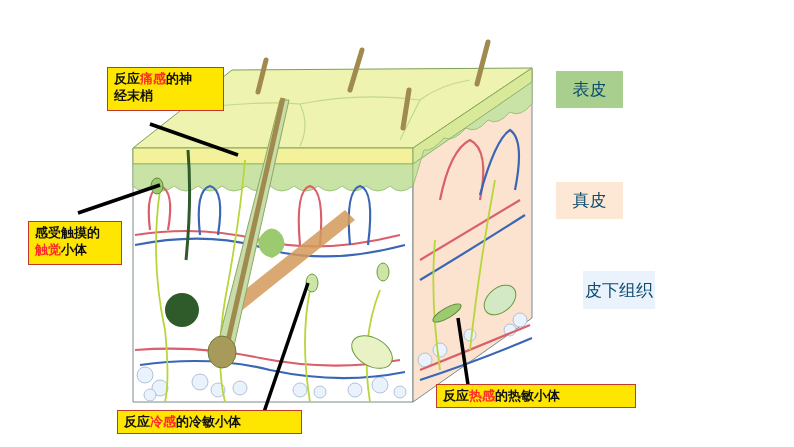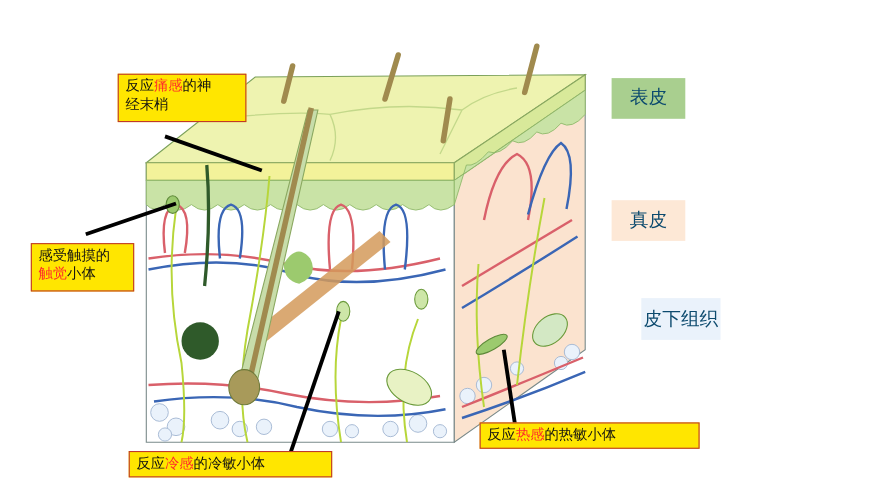--- a/index.html
+++ b/index.html
@@ -1,21 +1,21 @@
 <!DOCTYPE html>
 <html><head>
 <meta charset="utf-8">
 <style>
   html, body { margin:0; padding:0; background:#ffffff; }
   body { width:794px; height:447px; position:relative; overflow:hidden;
          font-family:"DejaVu Sans", "Liberation Sans", sans-serif; }
   .stage { position:absolute; left:0; top:0; width:794px; height:447px; }
   svg.illus { position:absolute; left:0; top:0; }
   .callout { position:absolute; background:#ffe600; border:1.5px solid #c0392b;
-             font-weight:normal; color:#111; font-size:13px; line-height:17px;
+             font-weight:bold; color:#111; font-size:13px; line-height:17px;
              padding:2px 6px; box-sizing:border-box; }
   .callout .hl { color:#ff2a2a; }
   .legend { position:absolute; font-size:17px; color:#0c4a6e; text-align:center;
             box-sizing:border-box; }
 </style>
 </head>
 <body>
 
 <div class="stage">
 

